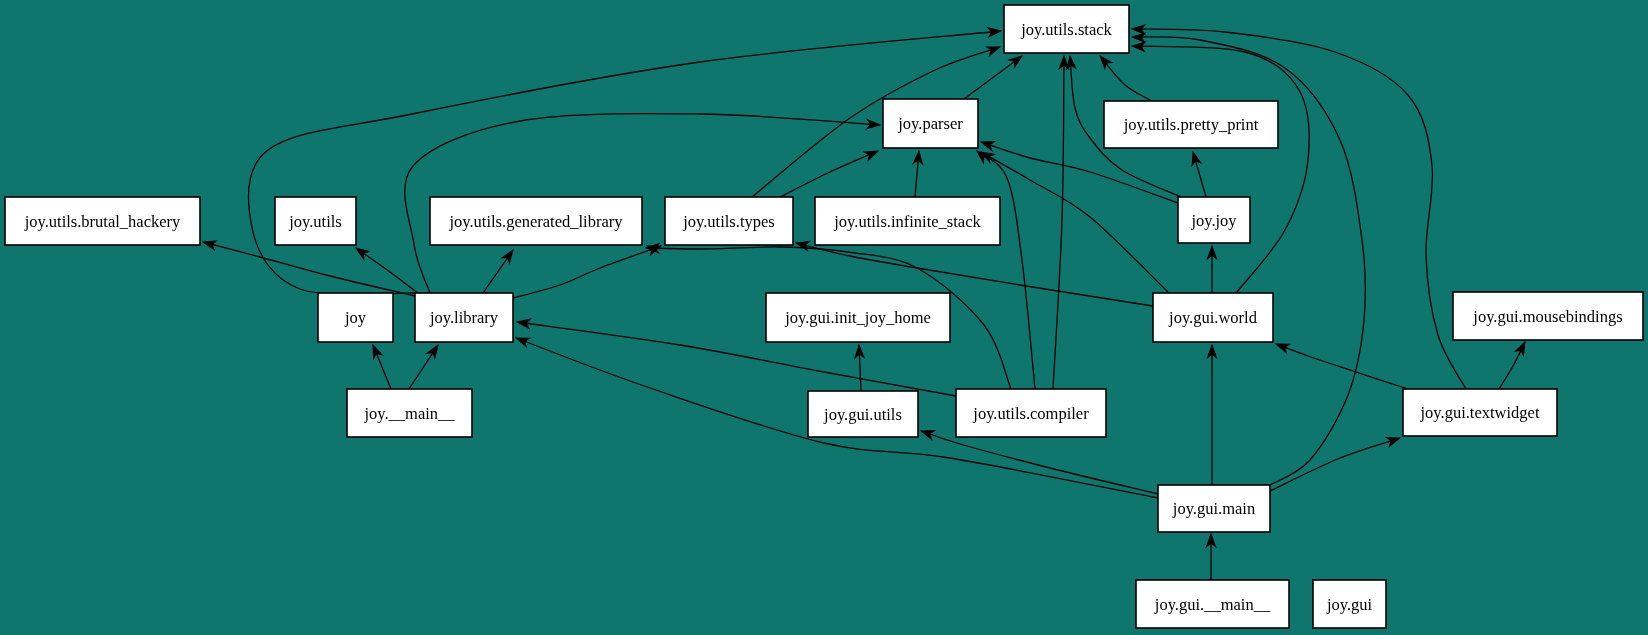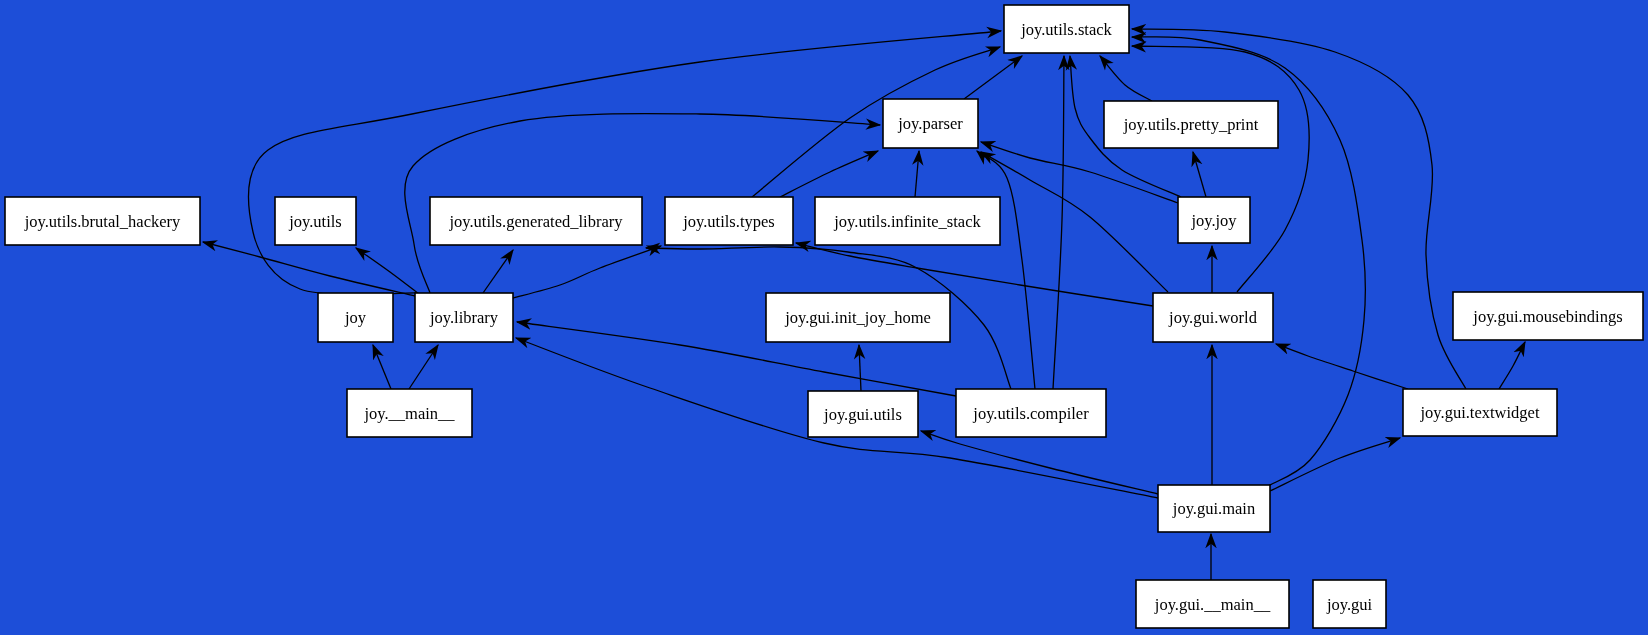--- a/index.html
+++ b/index.html
@@ -4,21 +4,21 @@
 <style>
   html, body {
     margin: 0;
     padding: 0;
     background: #ffffff;
   }
   .stage {
     position: relative;
     width: 1648px;
     height: 635px;
-    background: #1d4ed8;
+    background: #0f766e;
     overflow: hidden;
   }
   svg text {
     font-family: "Liberation Serif", "DejaVu Serif", serif;
     font-size: 16.5px;
     fill: #000000;
   }
   svg .node-rect {
     fill: #ffffff;
     stroke: #000000;

